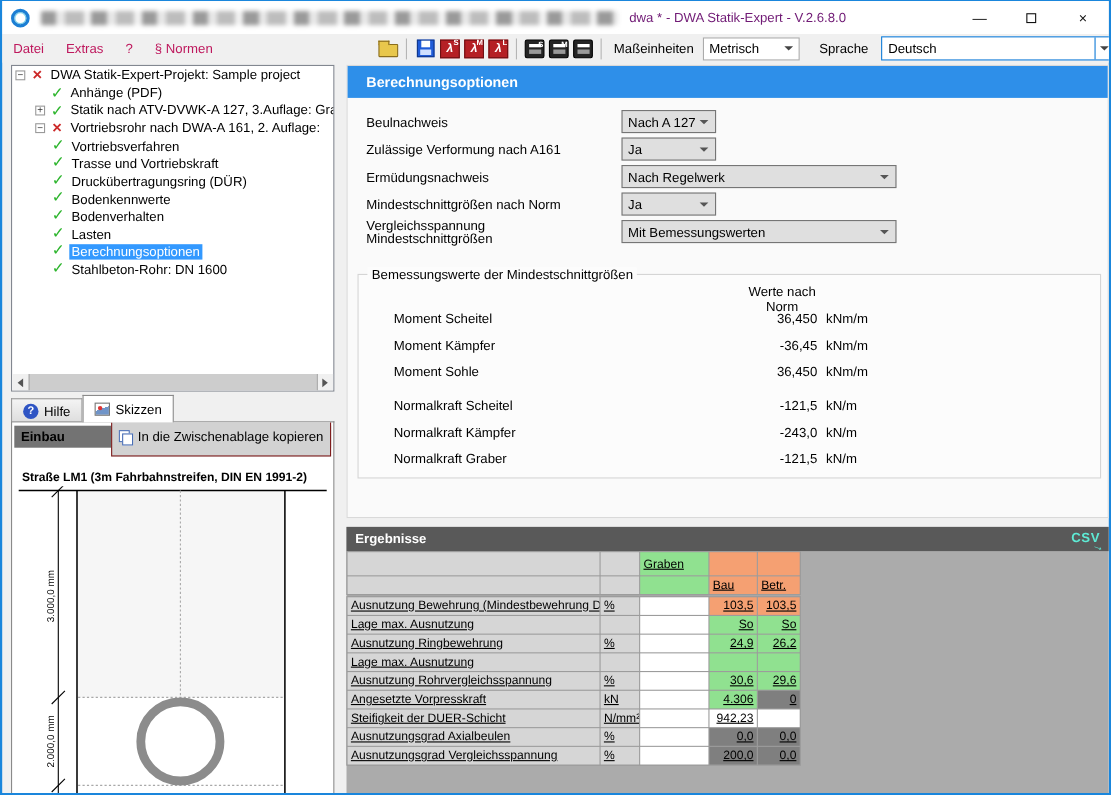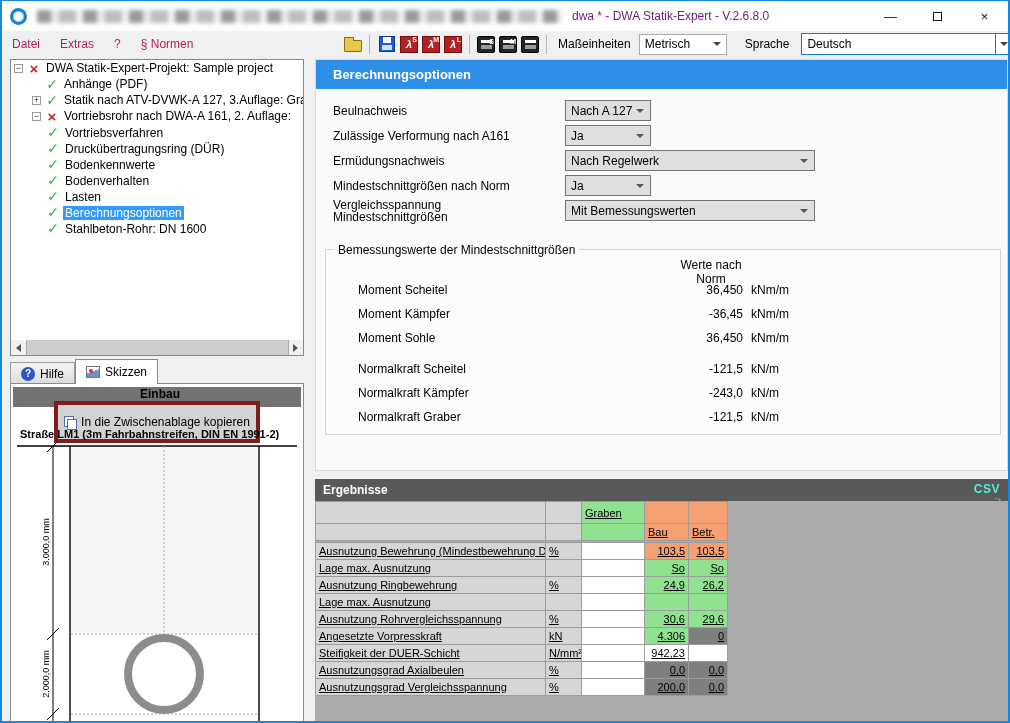--- a/index.html
+++ b/index.html
@@ -58,23 +58,23 @@
   .hthumb{height:15px;flex:1;background:#CDCDCD;border-left:1px solid #aaa;border-right:1px solid #aaa;margin-right:14px;}
   
   .tabs{position:absolute;left:8px;top:358px;height:25px;display:flex;align-items:flex-end;}
   .tab{height:22px;display:flex;align-items:center;gap:5px;padding:0 10px;font-size:12px;border:1px solid #9a9a9a;border-bottom:none;background:linear-gradient(#F4F4F4,#DDD);}
   .tab.active{height:25px;background:#fff;border-color:#8a8a8a;position:relative;z-index:2;}
   .help-ico{width:14px;height:14px;border-radius:50%;background:#2F55C4;color:#fff;font-size:10px;font-weight:bold;display:flex;align-items:center;justify-content:center;}
   .img-ico{width:14px;height:12px;border:1px solid #777;background:linear-gradient(160deg,#fff 45%,#6f94c8 46%);position:relative;}
   .img-ico::after{content:"";position:absolute;left:2px;top:2px;width:4px;height:4px;border-radius:50%;background:#D33;}
   
   .sketch-panel{position:absolute;left:8px;top:382px;width:294px;height:339px;background:#fff;border:1px solid #8a8a8a;border-bottom:none;overflow:hidden;}
-  .einbau-bar{position:absolute;left:2px;top:3px;width:288px;height:20px;background:#737373;display:flex;align-items:center;flex-direction:column;}
+  .einbau-bar{position:absolute;left:2px;top:3px;width:288px;height:20px;background:#737373;display:flex;align-items:center;}
   .einbau-title{font-size:12px;font-weight:bold;color:#000;padding-left:6px;flex:1;}
-  .copy-btn{height:20px;display:flex;align-items:center;gap:5px;background:#D2D2D2;border:4px solid #7f1d1d;font-size:12px;padding:17px 6px;}
+  .copy-btn{height:20px;display:flex;align-items:center;gap:5px;background:#D2D2D2;border:1px solid #7f1d1d;font-size:12px;padding:17px 6px;}
   .copy-ico{width:12px;height:12px;position:relative;}
   .copy-ico::before,.copy-ico::after{content:"";position:absolute;width:8px;height:9px;background:#fff;border:1px solid #4a6fb5;}
   .copy-ico::before{left:0;top:0;}
   .copy-ico::after{left:3px;top:3px;}
   .draw-title{position:absolute;left:9px;top:44px;font-size:11px;font-weight:bold;white-space:nowrap;}
   .draw-svg{position:absolute;left:0;top:58px;}
   
   .opt-panel{position:absolute;left:313px;top:58px;width:693px;height:412px;background:#FAFAFA;border:1px solid #D9D9D9;}
   .opt-header{position:absolute;left:0;top:0;width:100%;height:29px;background:#2E8FE9;color:#fff;font-weight:bold;font-size:13px;display:flex;align-items:center;padding-left:17px;}
   .form{position:absolute;left:0;top:38px;width:100%;}
@@ -209,20 +209,25 @@
           <span class="tic" data-ic="error"></span>
           <span class="tlabel" data-sel="n">Vortriebsrohr nach DWA-A 161, 2. Auflage:</span>
         </div>
 
         <div class="trow" data-lvl="2">
           <span class="texp" data-exp="none"></span>
           <span class="tic" data-ic="ok"></span>
           <span class="tlabel" data-sel="n">Vortriebsverfahren</span>
         </div>
 
+        <div class="trow" data-lvl="2">
+          <span class="texp" data-exp="none"></span>
+          <span class="tic" data-ic="ok"></span>
+          <span class="tlabel" data-sel="n">Trasse und Vortriebskraft</span>
+        </div>
 
         <div class="trow" data-lvl="2">
           <span class="texp" data-exp="none"></span>
           <span class="tic" data-ic="ok"></span>
           <span class="tlabel" data-sel="n">Druckübertragungsring (DÜR)</span>
         </div>
 
         <div class="trow" data-lvl="2">
           <span class="texp" data-exp="none"></span>
           <span class="tic" data-ic="ok"></span>

